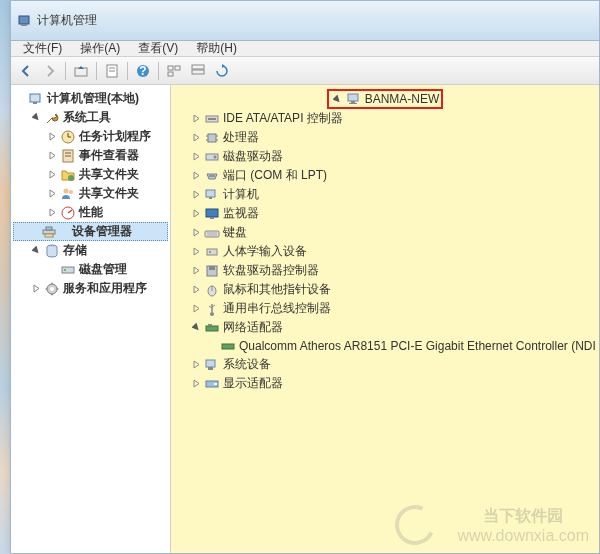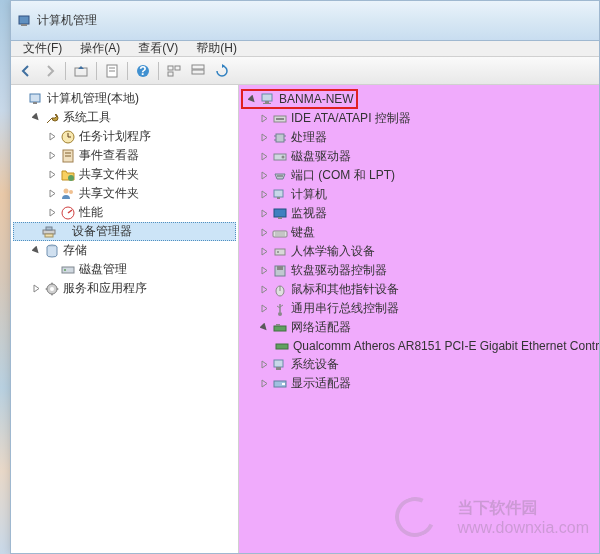--- a/index.html
+++ b/index.html
@@ -8,34 +8,34 @@
     .window { position: absolute; left: 10px; top: 0; right: 0; bottom: 0; background: #fff; border: 1px solid #9fb8d0; display: flex; flex-direction: column; box-shadow: 0 0 8px rgba(0,0,0,0.15); }
     .titlebar { height: 40px; background: linear-gradient(to bottom, #eaf3fb 0%, #d8e8f4 50%, #c8ddf0 100%); border-bottom: 1px solid #9fb8d0; display: flex; align-items: center; padding: 0 6px; }
     .titlebar .icon { width: 16px; height: 16px; margin-right: 4px; }
     .titlebar .title { color: #333; }
     .menubar { height: 16px; background: #f0f0f0; border-bottom: 1px solid #d0d0d0; display: flex; align-items: center; padding: 0 4px; gap: 2px; }
     .menu-item { padding: 2px 8px; color: #333; cursor: default; }
     .toolbar { height: 28px; background: linear-gradient(to bottom, #fafafa, #e8e8e8); border-bottom: 1px solid #d0d0d0; display: flex; align-items: center; padding: 0 4px; gap: 2px; }
     .tool-btn { width: 22px; height: 22px; display: flex; align-items: center; justify-content: center; border: 1px solid transparent; border-radius: 2px; cursor: default; }
     .tool-sep { width: 1px; height: 18px; background: #c0c0c0; margin: 0 2px; }
     .content { flex: 1; display: flex; overflow: hidden; }
-    .left-pane { width: 228px; border-right: 1px solid #d0d0d0; background: #fff; padding: 4px 2px; overflow: auto; }
-    .right-pane { flex: 1; background: #f0abfc; padding: 4px 2px; overflow: hidden; position: relative; }
+    .left-pane { width: 160px; border-right: 1px solid #d0d0d0; background: #fff; padding: 4px 2px; overflow: auto; font-weight: bold; }
+    .right-pane { flex: 1; background: #fef9c3; padding: 4px 2px; overflow: hidden; position: relative; text-align: center; }
     .tree-node { display: flex; align-items: center; padding: 1px 0; white-space: nowrap; cursor: default; }
     .tree-node.selected { background: #cce4f7; border: 1px dotted #5090c0; padding: 0; gap: 12px; }
     .expander { width: 14px; height: 14px; display: flex; align-items: center; justify-content: center; cursor: pointer; }
     .expander svg { width: 9px; height: 9px; }
     .tree-icon { width: 16px; height: 16px; margin: 0 3px 0 1px; flex-shrink: 0; }
     .tree-label { color: #333; }
     .depth-0 { padding-left: 0; }
     .depth-1 { padding-left: 16px; }
     .depth-2 { padding-left: 32px; }
     .expander.blank { visibility: hidden; }
     .red-box { border: 2px solid #e02020 !important; padding: 0px 2px; }
-    .watermark { position: absolute; right: 10px; bottom: 16px; opacity: 0.25; display: flex; align-items: center; gap: 22px; pointer-events: none; }
+    .watermark { position: absolute; right: 10px; bottom: 8px; opacity: 0.25; display: flex; align-items: center; gap: 22px; pointer-events: none; }
     .watermark-circle { width: 40px; height: 40px; border: 4px solid #888; border-radius: 50%; border-right-color: transparent; transform: rotate(-20deg); }
     .watermark-text { display: flex; flex-direction: column; color: #666; }
     .watermark-text .big { font-size: 16px; font-weight: bold; }
     .watermark-text .small { font-size: 16px; }
     svg.ico { width: 16px; height: 16px; }
   </style>
 </head>
 <body>
 
 <div class="left-stripe"></div>

